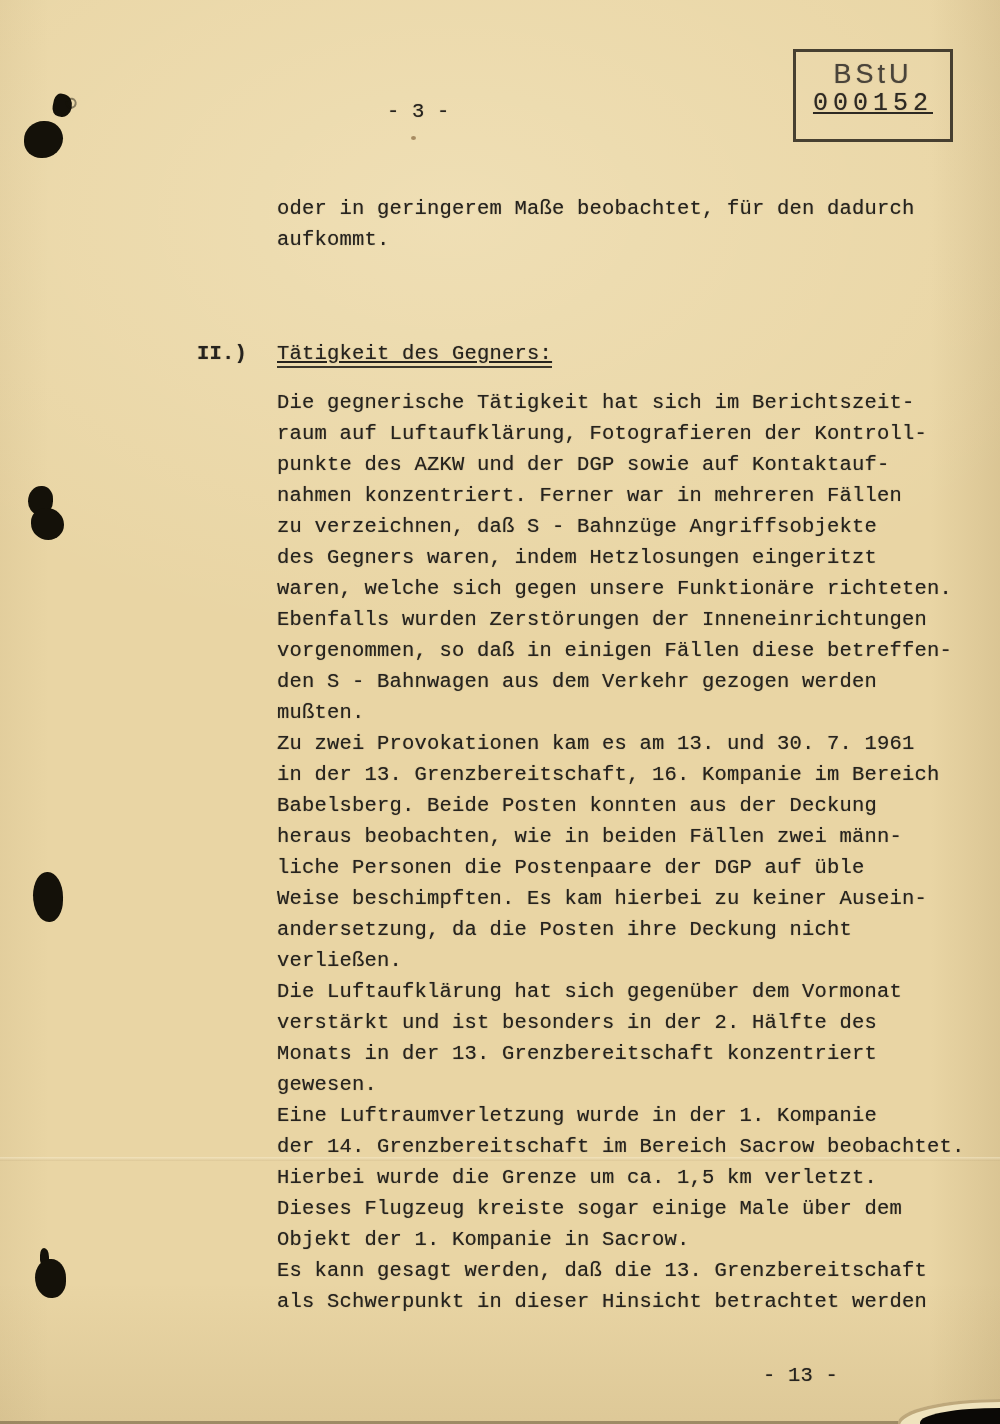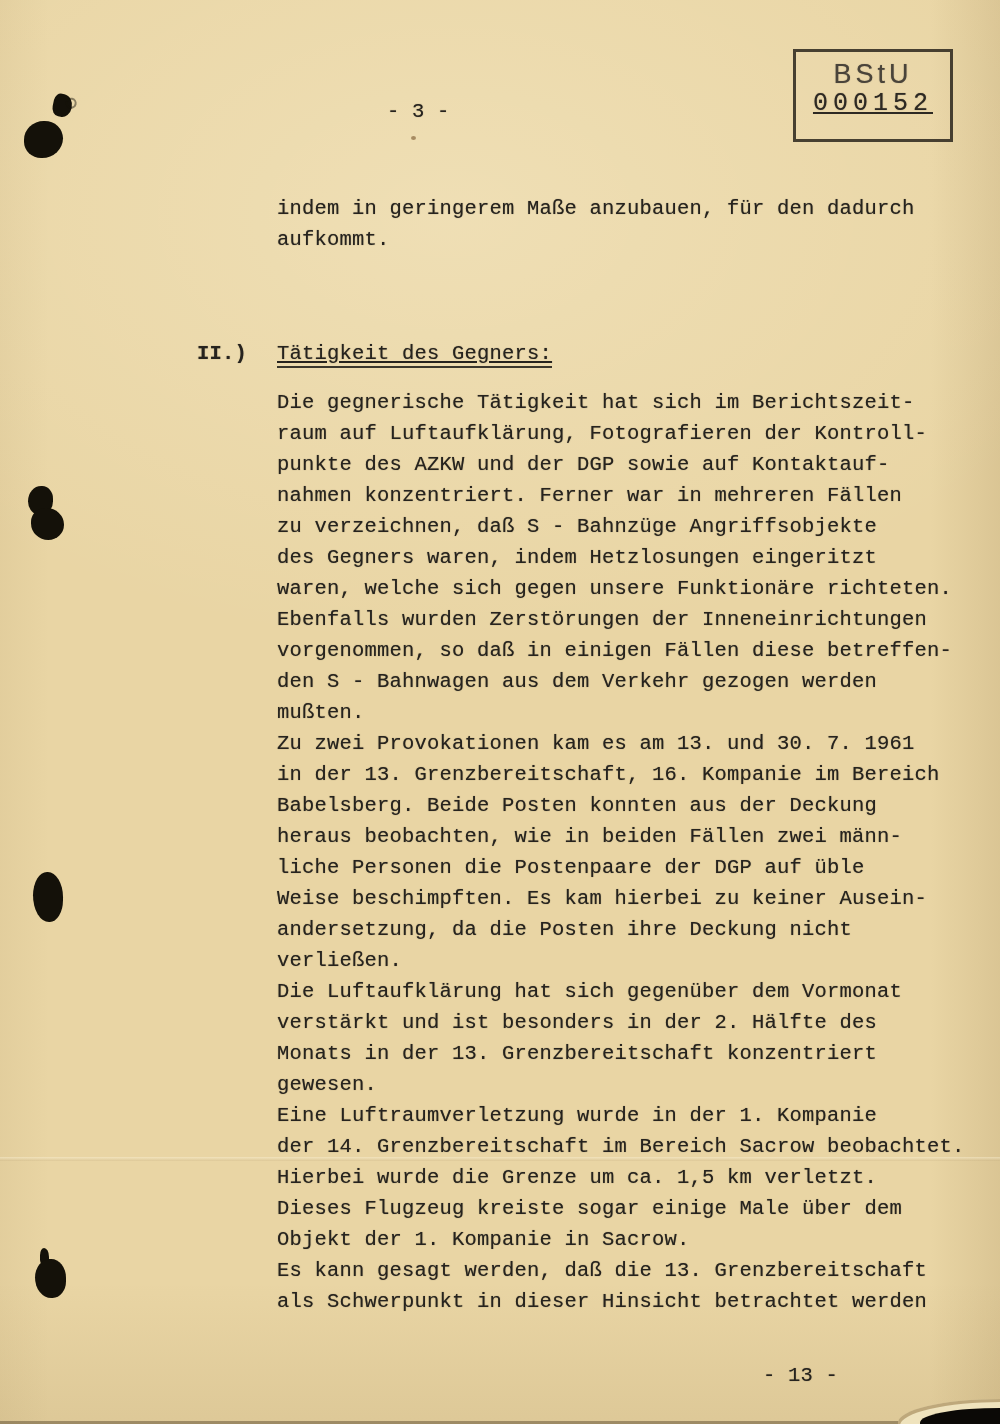--- a/index.html
+++ b/index.html
@@ -91,21 +91,21 @@
   <div class="blot blot5 abs"></div>
   <div class="speck abs"></div>
 
   <div class="tw abs" style="left:387px;top:96px;">- 3 -</div>
 
   <div class="stamp abs">
     <div class="stamp-line1">BStU</div>
     <div class="stamp-line2">000152</div>
   </div>
 
-  <div class="tw abs" style="left:277px;top:193px;"><div>indem in geringerem Maße anzubauen, für den dadurch</div><div>aufkommt.</div></div>
+  <div class="tw abs" style="left:277px;top:193px;"><div>oder in geringerem Maße beobachtet, für den dadurch</div><div>aufkommt.</div></div>
 
   <div class="tw abs" style="left:197px;top:338px;font-weight:bold;">II.)</div>
   <div class="tw abs" style="left:277px;top:338px;"><span class="underlined">Tätigkeit des Gegners:</span></div>
 
   <div class="tw abs" style="left:277px;top:387px;"><div>Die gegnerische Tätigkeit hat sich im Berichtszeit-</div><div>raum auf Luftaufklärung, Fotografieren der Kontroll-</div><div>punkte des AZKW und der DGP sowie auf Kontaktauf-</div><div>nahmen konzentriert. Ferner war in mehreren Fällen</div><div>zu verzeichnen, daß S - Bahnzüge Angriffsobjekte</div><div>des Gegners waren, indem Hetzlosungen eingeritzt</div><div>waren, welche sich gegen unsere Funktionäre richteten.</div><div>Ebenfalls wurden Zerstörungen der Inneneinrichtungen</div><div>vorgenommen, so daß in einigen Fällen diese betreffen-</div><div>den S - Bahnwagen aus dem Verkehr gezogen werden</div><div>mußten.</div><div>Zu zwei Provokationen kam es am 13. und 30. 7. 1961</div><div>in der 13. Grenzbereitschaft, 16. Kompanie im Bereich</div><div>Babelsberg. Beide Posten konnten aus der Deckung</div><div>heraus beobachten, wie in beiden Fällen zwei männ-</div><div>liche Personen die Postenpaare der DGP auf üble</div><div>Weise beschimpften. Es kam hierbei zu keiner Ausein-</div><div>andersetzung, da die Posten ihre Deckung nicht</div><div>verließen.</div><div>Die Luftaufklärung hat sich gegenüber dem Vormonat</div><div>verstärkt und ist besonders in der 2. Hälfte des</div><div>Monats in der 13. Grenzbereitschaft konzentriert</div><div>gewesen.</div><div>Eine Luftraumverletzung wurde in der 1. Kompanie</div><div>der 14. Grenzbereitschaft im Bereich Sacrow beobachtet.</div><div>Hierbei wurde die Grenze um ca. 1,5 km verletzt.</div><div>Dieses Flugzeug kreiste sogar einige Male über dem</div><div>Objekt der 1. Kompanie in Sacrow.</div><div>Es kann gesagt werden, daß die 13. Grenzbereitschaft</div><div>als Schwerpunkt in dieser Hinsicht betrachtet werden</div></div>
 
   <div class="tw abs" style="left:763px;top:1360px;font-weight:normal;">- 13 -</div>
 
   <div class="crease abs"></div>
 

